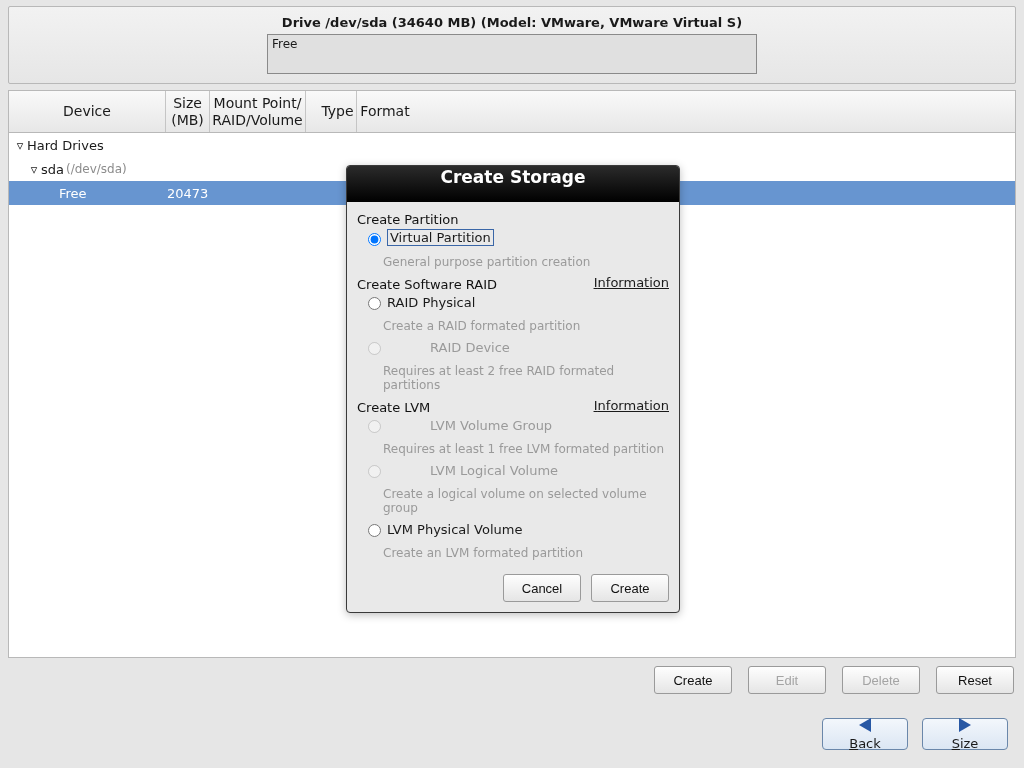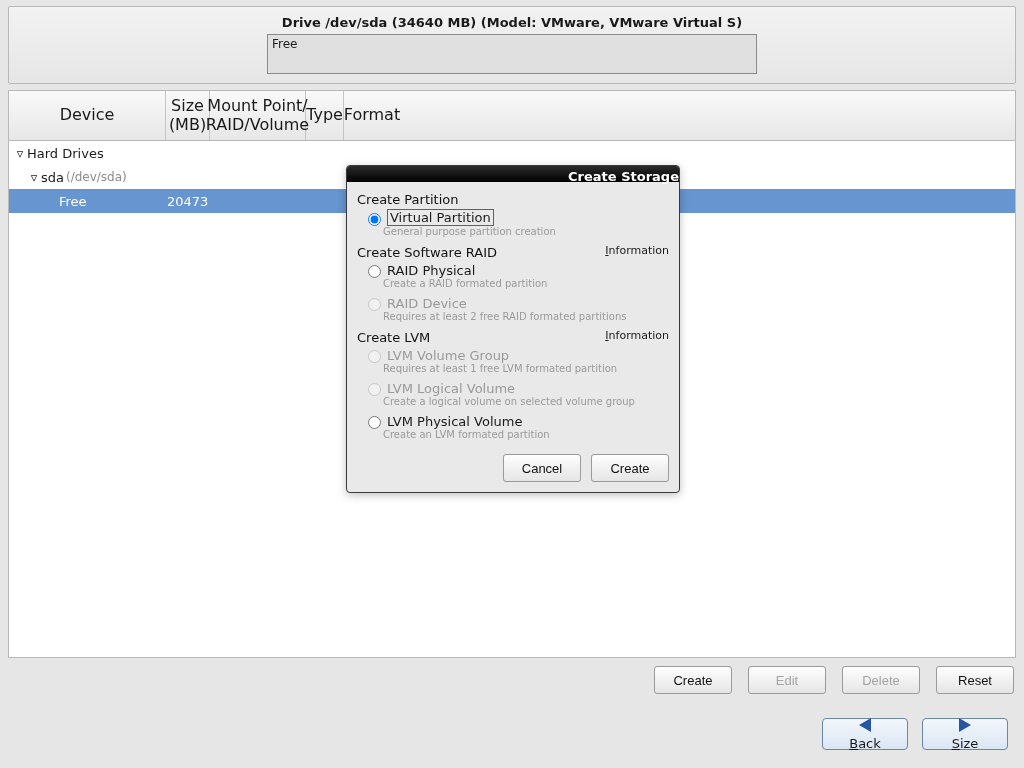--- a/index.html
+++ b/index.html
@@ -41,31 +41,31 @@
 
   
   .tree-panel {
     margin: 6px 8px 0 8px;
     height: 568px;
     border: 1px solid #b8b8b8;
     background: #ffffff;
     position: relative;
   }
   .tree-header {
-    height: 50px;
+    height: 42px;
     border-bottom: 1px solid #b8b8b8;
     background: linear-gradient(#f9f9f9,#e7e7e7);
     display: flex;
-    font-size: 16px;
+    font-size: 14px;
   }
   .th { border-right: 1px solid #c5c5c5; display: flex; align-items: center; justify-content: center; text-align: center; line-height: 1.15; padding: 0 4px;}
   .th:first-child { width: 157px; }
   .th.size { width: 44px; }
   .th.mp   { width: 96px; }
-  .th.type { width: 38px; }
+  .th.type { width: 38px; margin-left: 13px; }
   .th.fmt  { width: 56px; border-right: none; }
 
   .tree-body { position: relative; }
   .row { height: 24px; display:flex; align-items:center; font-size:13px; }
   .tw { display:inline-block; width:14px; text-align:center; user-select:none;}
   .row.hard { padding-left: 4px;}
   .row.sda  { padding-left: 18px;}
   .row.free { padding-left: 50px; background:#6795d0; color:#fff; }
   .row.free .col-size { position:absolute; left:158px; }
   .dim { color:#8c8c8c; font-size:12px; padding-left:2px;}
@@ -74,38 +74,38 @@
   .dialog {
     position:absolute;
     left:337px; top:74px;
     width:334px;
     border:1px solid #3a3a3a;
     border-radius:4px;
     background:#e9e9e9;
     box-shadow:0 2px 8px rgba(0,0,0,.25);
   }
   .dialog-title {
-    height:16px;
+    height:36px;
     background:linear-gradient(#2b2b2b,#000000);
     color:#fff;
     font-weight:bold;
-    font-size:13px;
-    text-align:right;
+    font-size:17px;
+    text-align:center;
     border-radius:3px 3px 0 0;
     line-height:22px;
   }
   .dialog-body { padding:6px 10px 2px 10px; }
   .section-title { font-size:13px; color:#111; margin-top:4px; }
   .section-row { display:flex; align-items:center; justify-content:space-between; }
-  .info-link { font-size:11px; }
+  .info-link { text-decoration:underline; font-size:13px; }
   .opt { display:flex; align-items:center; padding:2px 0 0 6px; font-size:13px;}
   .opt input { margin-right:6px; }
   .opt .lbl.selbox { border:1px solid #3a66a7; padding:0 2px; }
-  .opt.disabled { color:#9a9a9a; }
-  .hint { font-size:10px; color:#9a9a9a; padding:0 0 4px 26px; }
+  .opt.disabled { color:#9a9a9a;gap:43px; }
+  .hint { font-size:12px; color:#9a9a9a; padding:0 0 4px 26px;margin-top:9px; }
   .dialog-buttons { display:flex; justify-content:flex-end; gap:10px; padding:8px 10px 10px 0; }
 
   .btn {
     min-width:78px; height:28px;
     border:1px solid #9a9a9a;
     border-radius:3px;
     background:linear-gradient(#fefefe,#e5e5e5);
     font-size:13px;
     display:inline-flex; align-items:center; justify-content:center;
     padding:0 10px;

